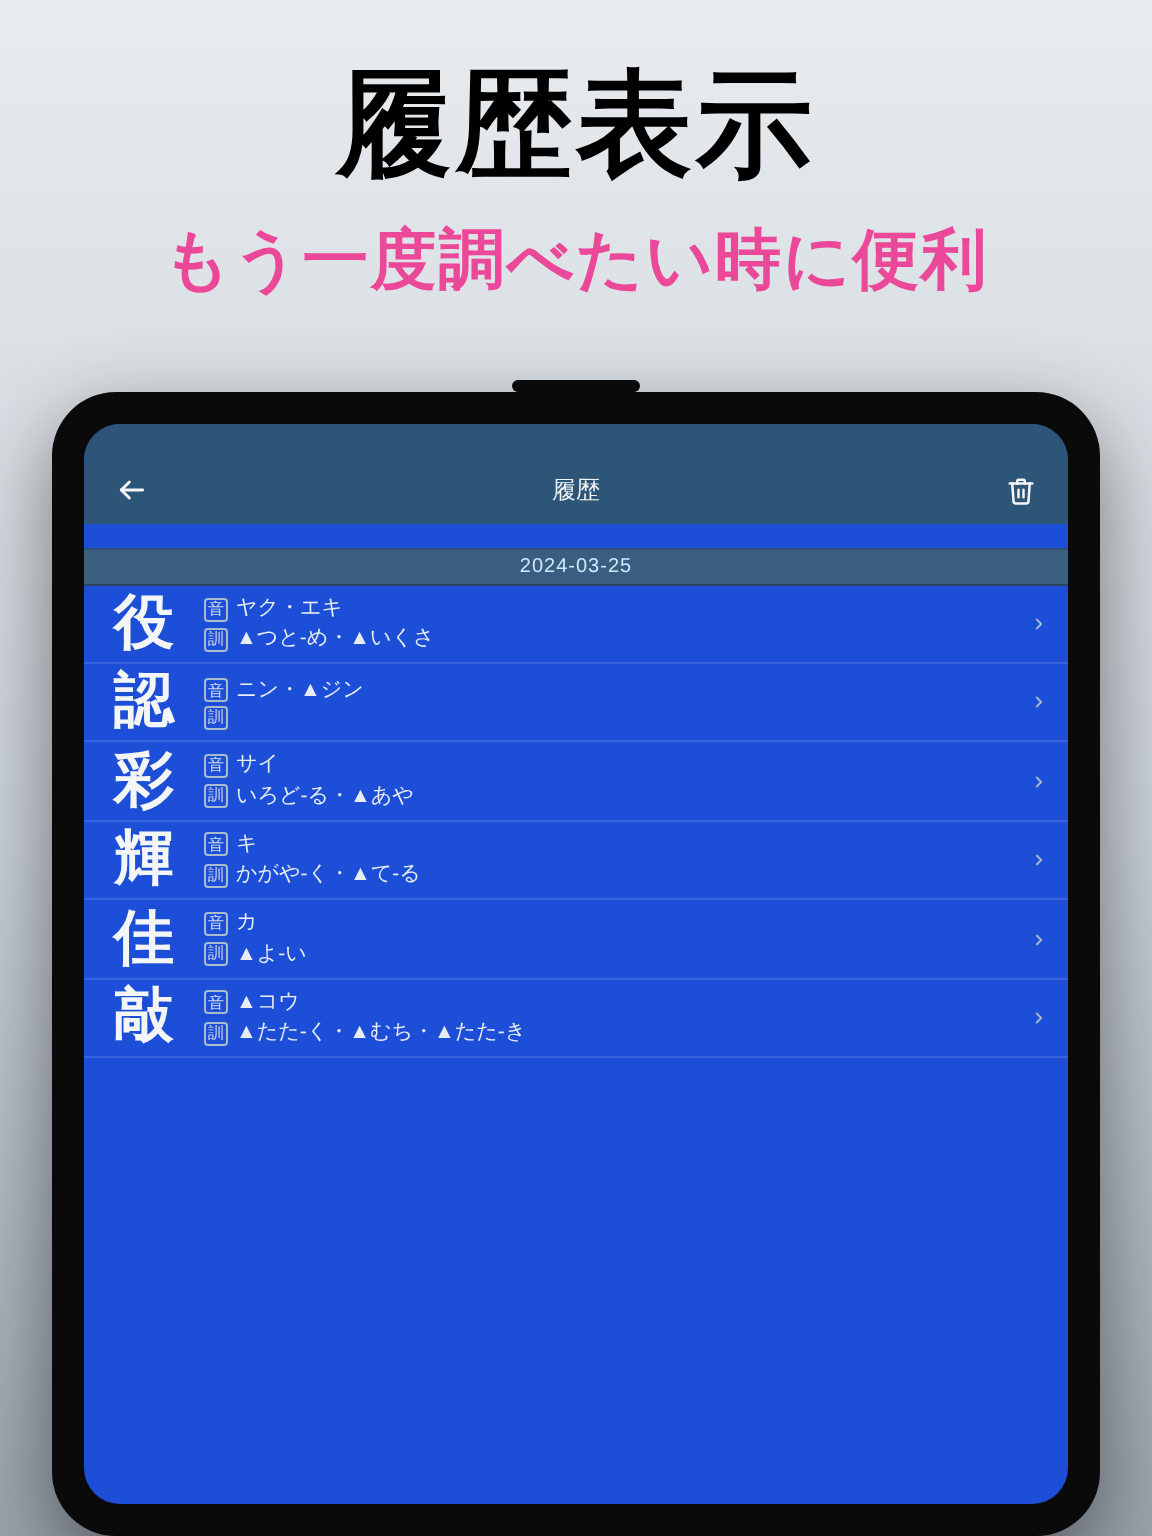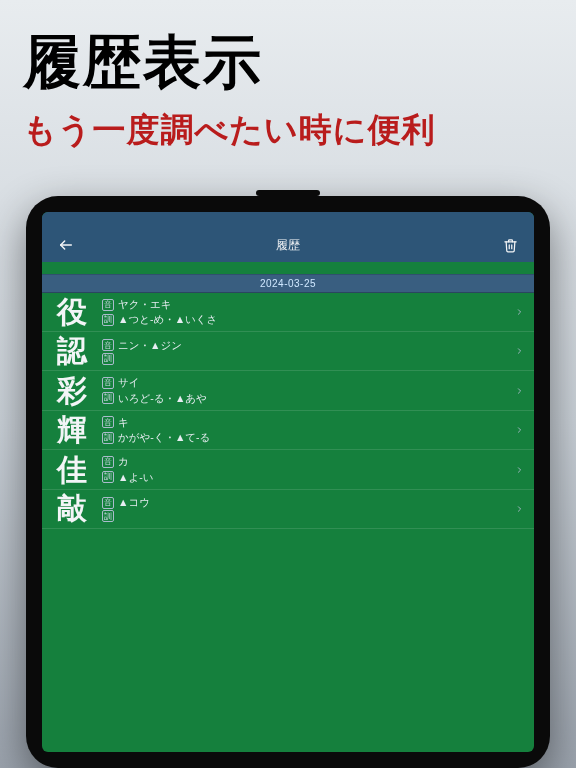--- a/index.html
+++ b/index.html
@@ -5,36 +5,36 @@
   * { margin: 0; padding: 0; box-sizing: border-box; }
   body {
     width: 576px;
     height: 768px;
     background: linear-gradient(180deg, #e8ecef 0%, #c8cfd6 55%, #9aa2ac 100%);
     font-family: -apple-system, "Helvetica Neue", Arial, sans-serif;
     overflow: hidden;
     position: relative;
   }
   .marketing {
+    text-align: center;
     padding-top: 24px;
-    padding-left: 23px;
   }
   .marketing h1 {
     font-family: "Hiragino Mincho ProN", "Yu Mincho", serif;
     font-weight: 900;
     font-size: 58px;
     letter-spacing: 2px;
     color: #000;
   }
   .marketing h2 {
     font-family: Liberation Mono, monospace;
     font-weight: 700;
     font-size: 33px;
     letter-spacing: 1px;
-    color: #b91c1c;
+    color: #ec4899;
     margin-top: 6px;
   }
   .notch {
     position: absolute;
     top: 190px;
     left: 50%;
     transform: translateX(-50%);
     width: 64px;
     height: 6px;
     background: #0a0a0a;
@@ -49,23 +49,23 @@
     width: 524px;
     height: 572px;
     background: #0a0a0a;
     border-radius: 32px;
     padding: 16px;
     box-shadow: 0 14px 40px rgba(0,0,0,.45);
   }
   .screen {
     width: 100%;
     height: 100%;
-    border-radius: 6px;
+    border-radius: 18px;
     overflow: hidden;
-    background: #15803d;
+    background: #1d4ed8;
     position: relative;
   }
   .statusbar {
     height: 16px;
     background: #2d5577;
   }
   .header {
     height: 34px;
     background: #2d5577;
     display: flex;
@@ -278,20 +278,21 @@
         </div>
         <div class="row">
           <div class="kanji">敲</div>
           <div class="readings">
             <div class="reading-line">
               <span class="badge">音</span>
               <span>▲コウ</span>
             </div>
             <div class="reading-line">
               <span class="badge">訓</span>
+              <span>▲たた-く・▲むち・▲たた-き</span>
             </div>
           </div>
           <div class="chev">
             <svg width="9" height="14" viewBox="0 0 24 24" fill="none" stroke="currentColor" stroke-width="2.4" stroke-linecap="round" stroke-linejoin="round">
               <polyline points="9 18 15 12 9 6"></polyline>
             </svg>
           </div>
         </div>
       </div>
   </div>

